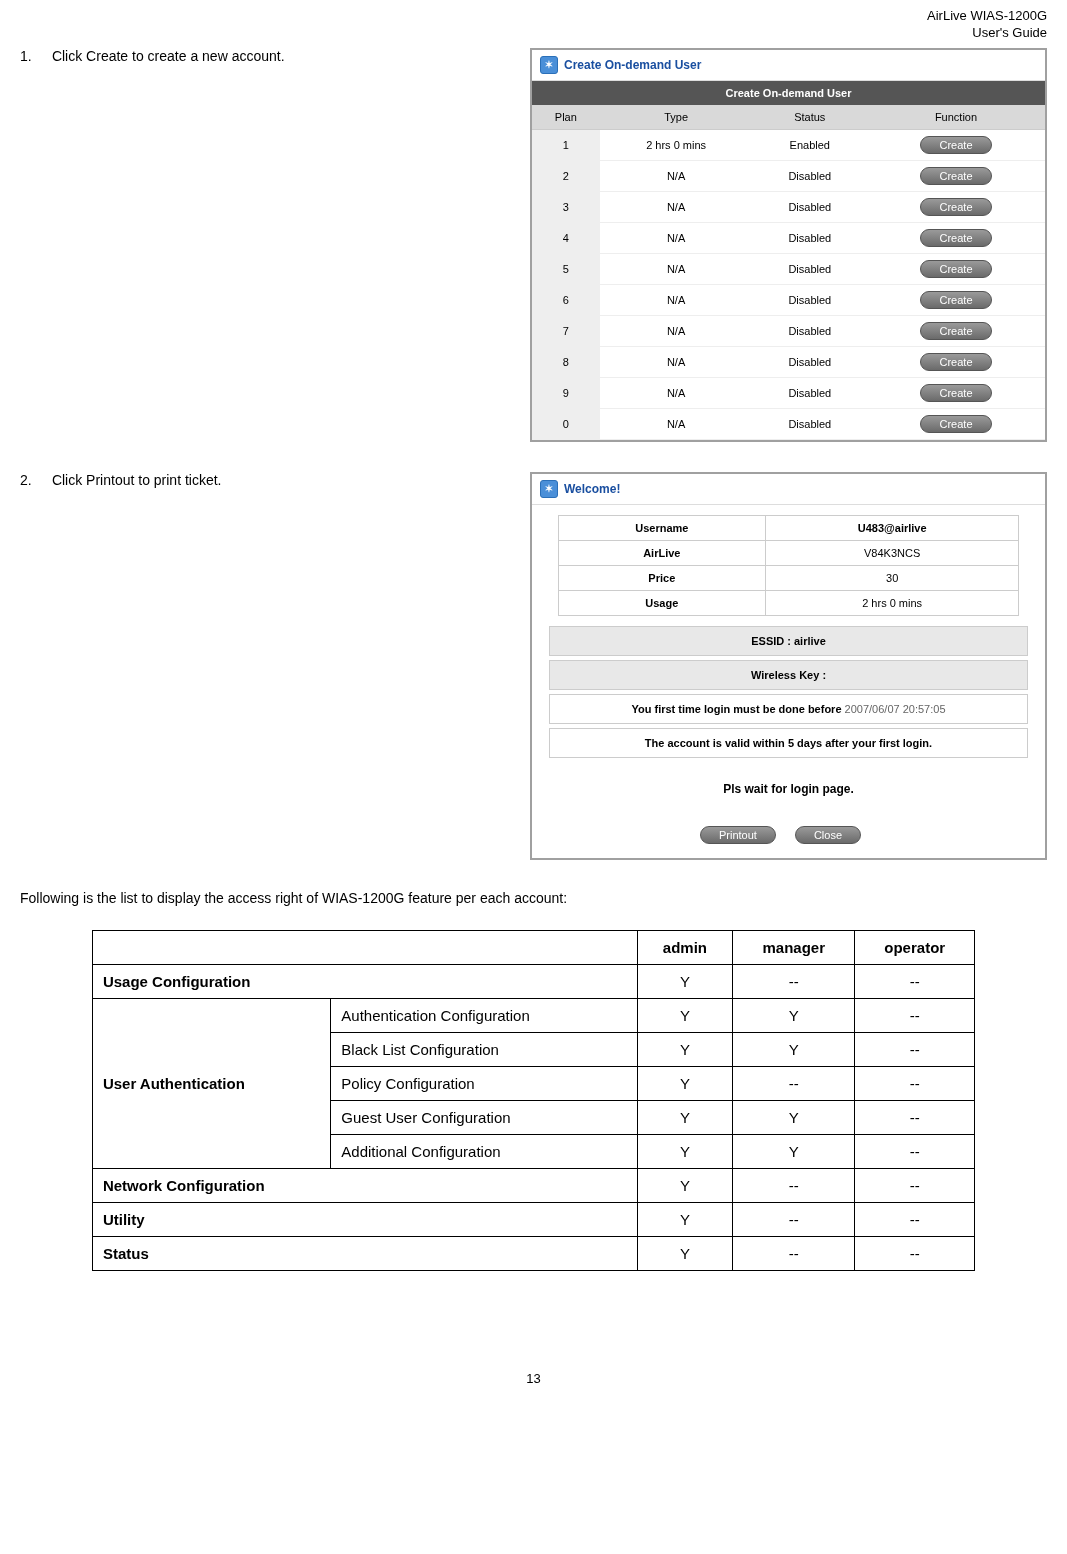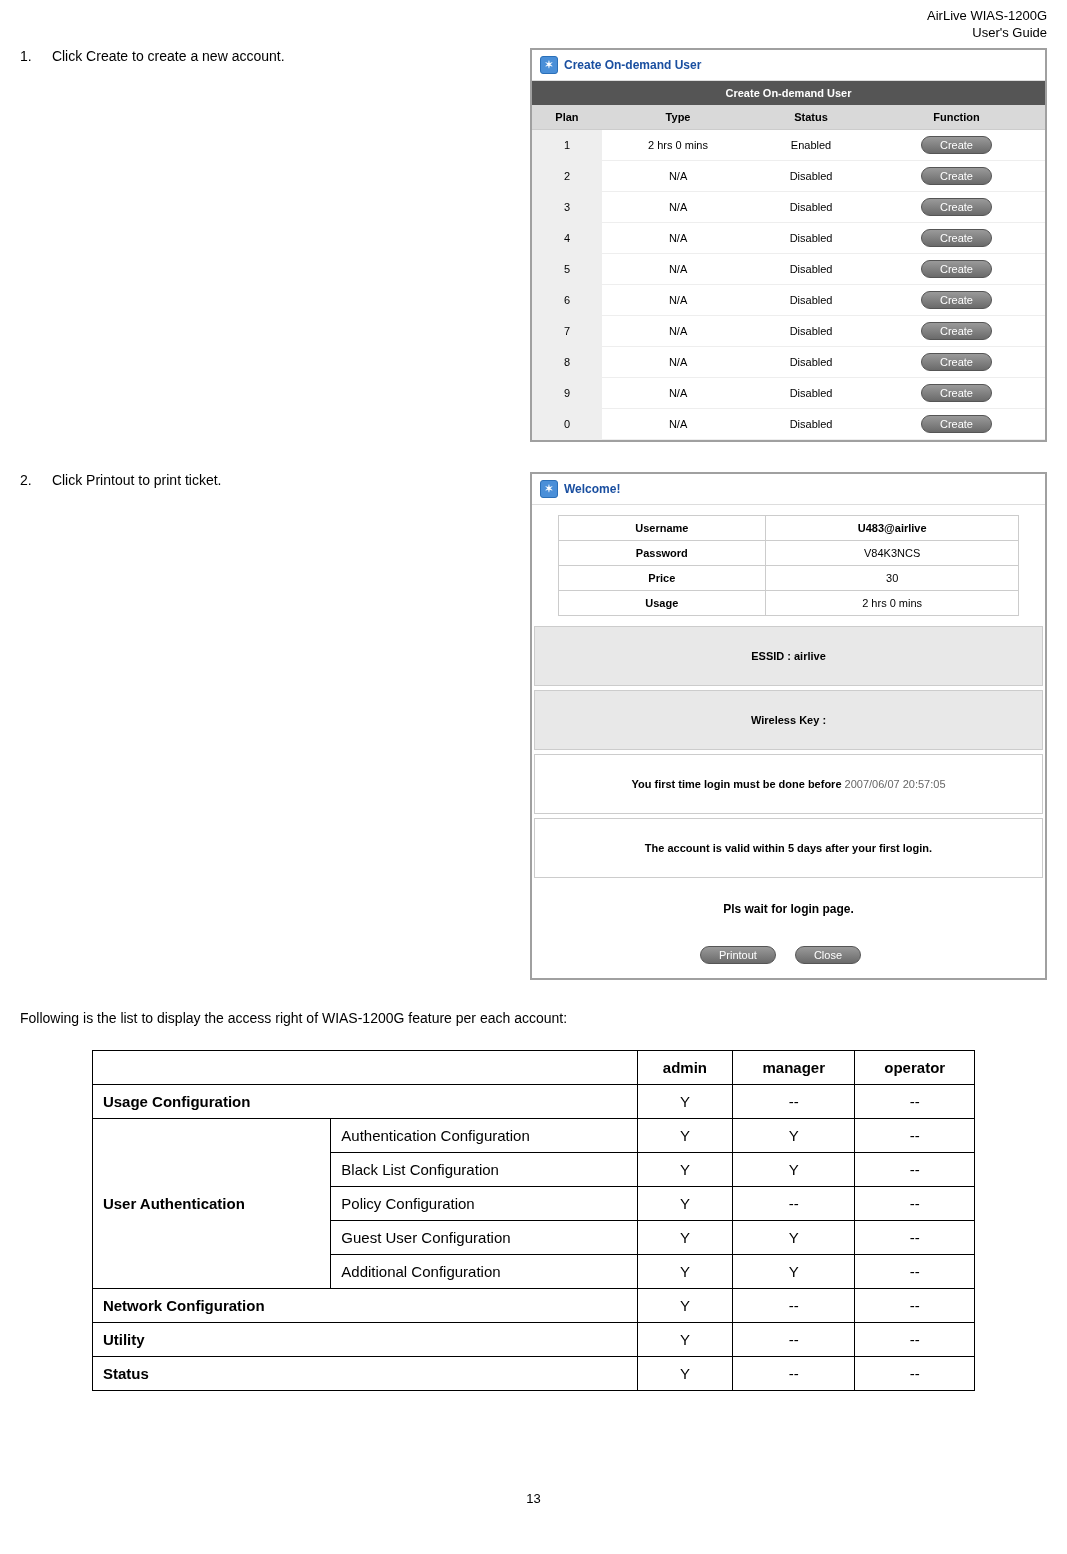--- a/index.html
+++ b/index.html
@@ -50,21 +50,21 @@
   .panel-head-title {
     color:#1a4fa0;font-weight:bold;font-size:12px;
   }
   .tbl {
     width:100%;border-collapse:collapse;font-size:11px;
   }
   .tbl caption {
     background:#555;color:#fff;padding:6px;font-weight:bold;font-size:11px;
   }
   .tbl th {
-    background:#d9d9d9;padding:6px 4px;border-bottom:1px solid #ccc;font-weight:bold;
+    background:#d9d9d9;padding:6px 4px;border-bottom:1px solid #ccc;font-weight:normal;
   }
   .tbl td {
     padding:6px 4px;text-align:center;border-bottom:1px solid #eee;
   }
   .tbl td:first-child {
     background:#eee;
   }
   .btn {
     display:inline-block;
     background:linear-gradient(#9a9a9a,#6a6a6a);
@@ -72,21 +72,21 @@
     padding:2px 18px;font-size:11px;
   }
   
   .wtbl {
     width:90%;margin:10px auto;border-collapse:collapse;font-size:11px;padding-left:8px;
   }
   .wtbl td {
     border:1px solid #ccc;padding:6px;text-align:center;
   }
   .wtbl td.lbl { font-weight:bold; width:45%; }
-  .greyblock { border:1px solid #ccc;padding:23px;text-align:center;margin:4px auto;width:90%;font-size:11px; }
+  .greyblock { border:1px solid #ccc;padding:8px;text-align:center;margin:4px auto;width:90%;font-size:11px; }
   .greyblock.dark { background:#e8e8e8;font-weight:bold; }
   .wait-line { text-align:center;font-weight:bold;font-style:normal;padding:20px 0;font-size:12px; }
   .btn-row { text-align:center;padding:10px 16px 14px 0; }
   .btn-row .btn { margin:0 8px; }
 
   .paragraph { margin:30px 0 24px 0; }
 
   
   .rights {
     width:86%;
@@ -209,21 +209,21 @@
       <span class="panel-head-icon">✶</span>
       <span class="panel-head-title">Welcome!</span>
     </div>
     <table class="wtbl">
       <tbody>
           <tr>
         <td class="lbl">Username</td>
         <td style="font-weight:bold;">U483@airlive</td>
       </tr>
       <tr>
-        <td class="lbl">Password</td>
+        <td class="lbl">AirLive</td>
         <td>V84K3NCS</td>
       </tr>
       <tr>
         <td class="lbl">Price</td>
         <td>30</td>
       </tr>
       <tr>
         <td class="lbl">Usage</td>
         <td>2 hrs 0 mins</td>
       </tr>

